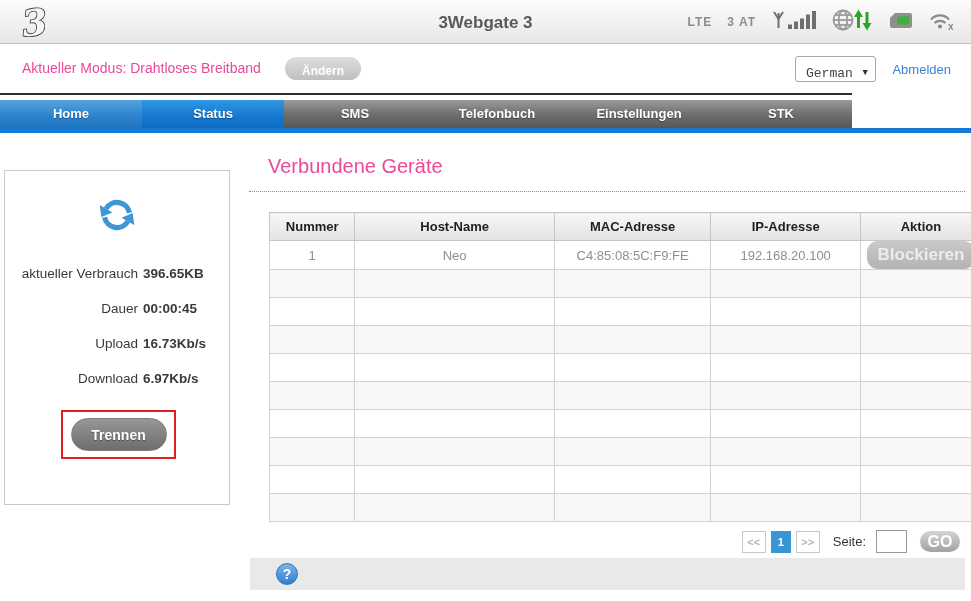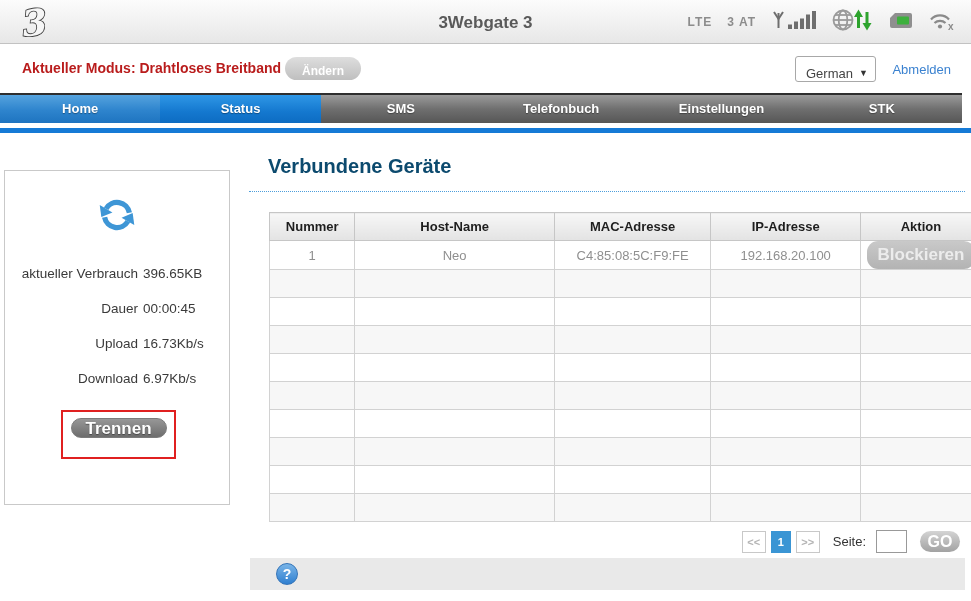--- a/index.html
+++ b/index.html
@@ -10,61 +10,61 @@
             background:linear-gradient(#fcfcfc,#e7e7e7); border-bottom:1px solid #c2c2c2; }
   .logo-wrap { position:absolute; left:14px; top:2px; width:44px; height:40px; }
   .app-title { position:absolute; left:0; right:0; top:13px; text-align:center;
                font-size:17px; font-weight:bold; color:#595959; }
   .status-icons { position:absolute; right:16px; top:0; height:44px;
                   display:flex; align-items:center; gap:15px; }
   .nettype { font-size:12px; font-weight:bold; color:#8c8c8c; letter-spacing:1px; }
 
   
   .modebar { position:absolute; left:0; top:45px; width:971px; height:48px; background:#fff; }
-  .mode-text { position:absolute; left:22px; top:15px; font-size:14px; color:#b91c1c;font-weight:bold; }
+  .mode-text { position:absolute; left:22px; top:15px; font-size:14px; color:#ec4899; }
   .change-btn { position:absolute; left:285px; top:12px; height:23px; padding:7px 17px;
                 border:none; border-radius:12px; background:linear-gradient(#dedede,#bfbfbf);
                 color:#fff; font-weight:bold; font-size:12px; font-family:inherit; cursor:pointer; }
   .lang-select { position:absolute; right:95px; top:11px; width:81px; height:26px;
                  border:1px solid #a8a8a8; border-radius:3px; background:#fff;
                  display:flex; align-items:center; justify-content:space-between;
-                 padding:8px 7px 0 10px; font-size:13px; color:#444; cursor:pointer; }
+                 padding:8px 7px 0 10px; font-size:13px; color:#444; cursor:pointer;font-family:Liberation Mono, monospace; }
   .lang-caret { font-size:9px; color:#333; }
   .logout-link { position:absolute; right:20px; top:17px; font-size:13px; color:#3b82d0;
                  text-decoration:none; cursor:pointer; }
 
   
-  .nav { position:absolute; left:0; top:93px; width:962px; height:35px;
-         border-top:2px solid #2e2e2e; display:flex; }
+  .nav { position:absolute; left:0; top:93px; width:852px; height:35px;
+         border-top:2px solid #2e2e2e; display:flex;align-items:flex-end; }
   .tab { flex:1; height:28px; line-height:28px; text-align:center; color:#fff;
          font-size:13px; font-weight:bold; text-shadow:0 1px 1px rgba(0,0,0,.35); cursor:pointer; }
   .tab.gray { background:linear-gradient(180deg,#9b9b9b 0%,#6f6f6f 50%,#565656 100%); }
   .tab.blue { background:linear-gradient(180deg,#55a3de 0%,#2e84cd 55%,#1e74c0 100%); }
   .tab.blue.active { background:linear-gradient(180deg,#2f97e6 0%,#1478cf 60%,#0d6cc2 100%); }
   .nav-strip { position:absolute; left:0; top:128px; width:971px; height:5px; background:#157ad6; }
 
   
   .sidebar { position:absolute; left:4px; top:170px; width:226px; height:335px;
              border:1px solid #c9c9c9; background:#fff; }
   .refresh-wrap { width:42px; height:42px; margin:23px auto 0; }
   .stats { margin-top:30px; display:grid; grid-template-columns:133px auto;
            column-gap:5px; row-gap:20px; font-size:13.5px; color:#3a3a3a; }
   .stat-label { text-align:right; }
-  .stat-value { text-align:left; }
+  .stat-value { text-align:left;font-weight:bold; }
   .red-box { position:absolute; left:56px; top:239px; width:115px; height:49px;
              border:2px solid #e02020; }
-  .disconnect-btn { display:block; margin:6px auto 0; width:96px; height:20px;
+  .disconnect-btn { display:block; margin:6px auto 0; width:96px; height:33px;
                     border:1px solid #7b7b7b; border-radius:17px;
                     background:linear-gradient(#979797,#6d6d6d); color:#fff;
-                    font-weight:bold; font-size:17px; font-family:inherit;
+                    font-weight:bold; font-size:14px; font-family:inherit;
                     text-shadow:0 1px 1px rgba(0,0,0,.4); cursor:pointer; }
 
   
   .page-heading { position:absolute; left:268px; top:155px; font-size:20px;
-                  font-weight:bold; color:#0c4a6e; }
+                  font-weight:normal; color:#ec4899; }
   .dotted-divider { position:absolute; left:249px; top:178px; width:716px; height:14px;
                     border-bottom:1px dotted #4d9edb; }
 
   table.devices { position:absolute; left:269px; top:212px; width:713px;
                   border-collapse:collapse; font-size:13px; table-layout:fixed; }
   table.devices th, table.devices td { border:1px solid #d2d2d2; height:28px;
                   text-align:center; overflow:hidden; white-space:nowrap; }
   table.devices thead th { background:linear-gradient(#f7f7f7,#e3e3e3); color:#1e1e1e;
                   font-weight:bold; border-color:#c6c6c6; }
   table.devices tbody tr:nth-child(even) { background:#f7f7f7; }

